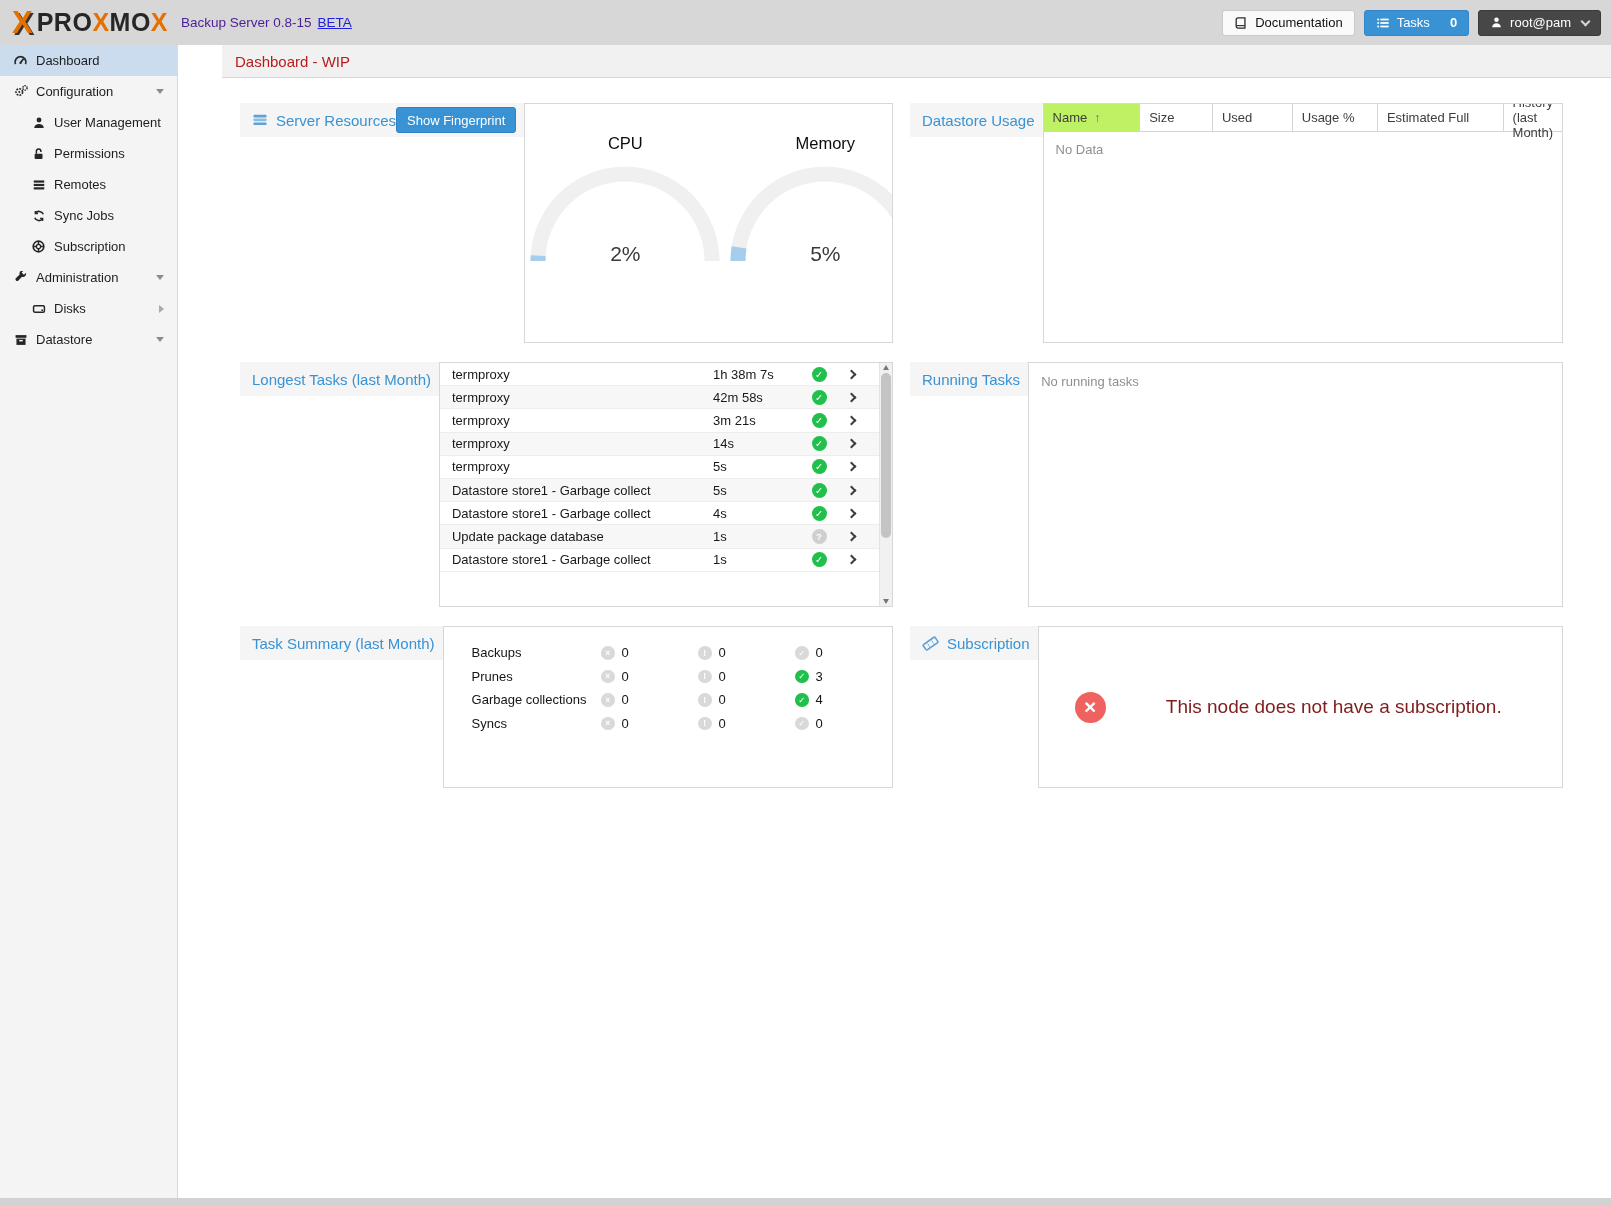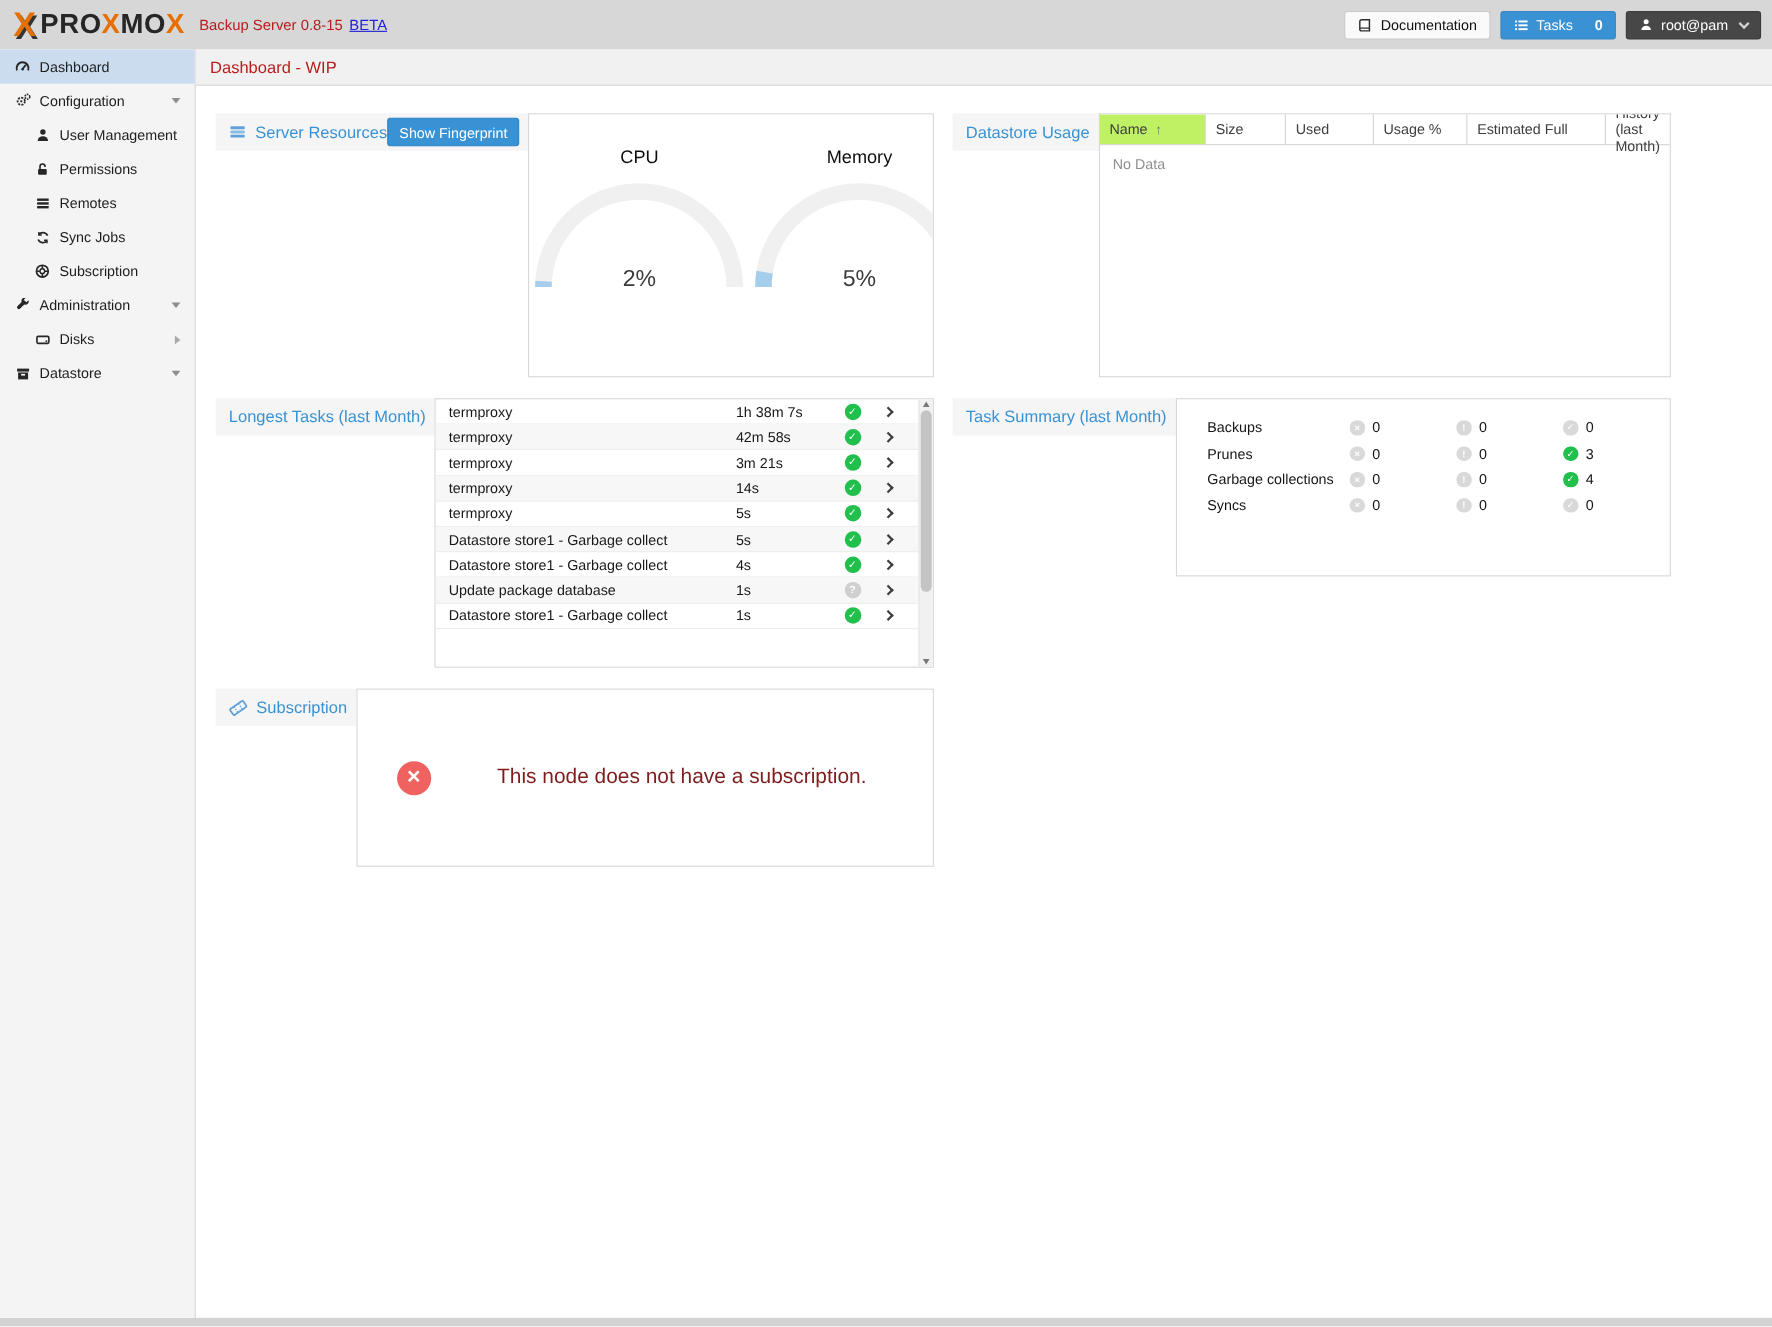--- a/index.html
+++ b/index.html
@@ -4,32 +4,32 @@
 <style>
   * { margin:0; padding:0; box-sizing:border-box; }
   html,body { width:1611px; height:1206px; font-family:"Liberation Sans","DejaVu Sans",sans-serif; background:#fff; overflow:hidden; }
 
   
   .masthead { height:45px; background:#d7d7d7; display:flex; align-items:center; padding:0 10px 0 12px; }
   .logo { display:flex; align-items:center; }
   .logo-mark { font-size:31px; font-weight:800; color:#e57000; text-shadow:2px 2px 0 #333; margin-right:4px; }
   .logo-word span { font-size:25px; font-weight:800; letter-spacing:.5px; color:#262626; }
   .logo-word .accent { color:#e57000; }
-  .product { font-size:13.5px; color:#b91c1c; margin-left:13px; }
+  .product { font-size:13.5px; color:#4c1d95; margin-left:13px; }
   .beta { font-size:13.5px; color:#2020dd; text-decoration:underline; margin-left:6px; cursor:pointer; }
   .mast-right { margin-left:auto; display:flex; gap:9px; align-items:center; }
   .btn { height:26px; display:flex; align-items:center; gap:7px; padding:0 11px; border-radius:3px; font-size:13px; cursor:pointer; border:1px solid transparent; font-family:inherit; }
   .btn-light { background:#fafafa; border-color:#c9c9c9; color:#111; }
   .btn-blue { background:#3892d4; border-color:#3286c6; color:#fff; }
   .btn-dark { background:#474747; border-color:#3a3a3a; color:#fff; }
   .tasks-count { margin-left:13px; font-weight:700; }
   .chev-down { width:7px; height:7px; border-right:2px solid #d6d6d6; border-bottom:2px solid #d6d6d6; transform:rotate(45deg); margin-top:-3px; margin-left:4px; }
 
   
-  .app { display:flex; height:1153px; }
+  .app { display:flex; height:1153px;gap:44px; }
   .sidebar { width:178px; background:#f4f4f4; border-right:1px solid #d9d9d9; }
   .side-item { height:31px; display:flex; align-items:center; font-size:13px; color:#1d1d1d; padding-left:12px; position:relative; cursor:pointer; }
   .side-item.lvl1 { padding-left:30px; }
   .side-item.selected { background:#cbdcee; }
   .side-icon { width:17px; height:16px; margin-right:7px; display:flex; align-items:center; justify-content:center; flex:none; }
   .caret { position:absolute; right:13px; }
   .caret.down { width:0; height:0; border-left:4.5px solid transparent; border-right:4.5px solid transparent; border-top:5px solid #8d8d8d; }
   .caret.right { width:0; height:0; border-top:4.5px solid transparent; border-bottom:4.5px solid transparent; border-left:5px solid #a9a9a9; }
 
   .main { flex:1; display:flex; flex-direction:column; }
@@ -437,20 +437,28 @@
   </div>
 </div>
           <div class="scrollbar">
             <div class="sb-up"></div>
             <div class="sb-thumb"></div>
             <div class="sb-down"></div>
           </div>
         </div>
       </section>
 
+      <section class="panel p-h245">
+        <header class="panel-hd">
+          <h2 class="panel-title">Running Tasks</h2>
+        </header>
+        <div class="panel-bd">
+          <div class="empty-text" style="padding-top:11px">No running tasks</div>
+        </div>
+      </section>
 
       <section class="panel p-h162">
         <header class="panel-hd">
           <h2 class="panel-title">Task Summary (last Month)</h2>
         </header>
         <div class="panel-bd">
           <div class="ts-body" id="ts-list">
   <div class="ts-row">
     <span class="ts-label">Backups</span>
     <span class="ts-cell">

